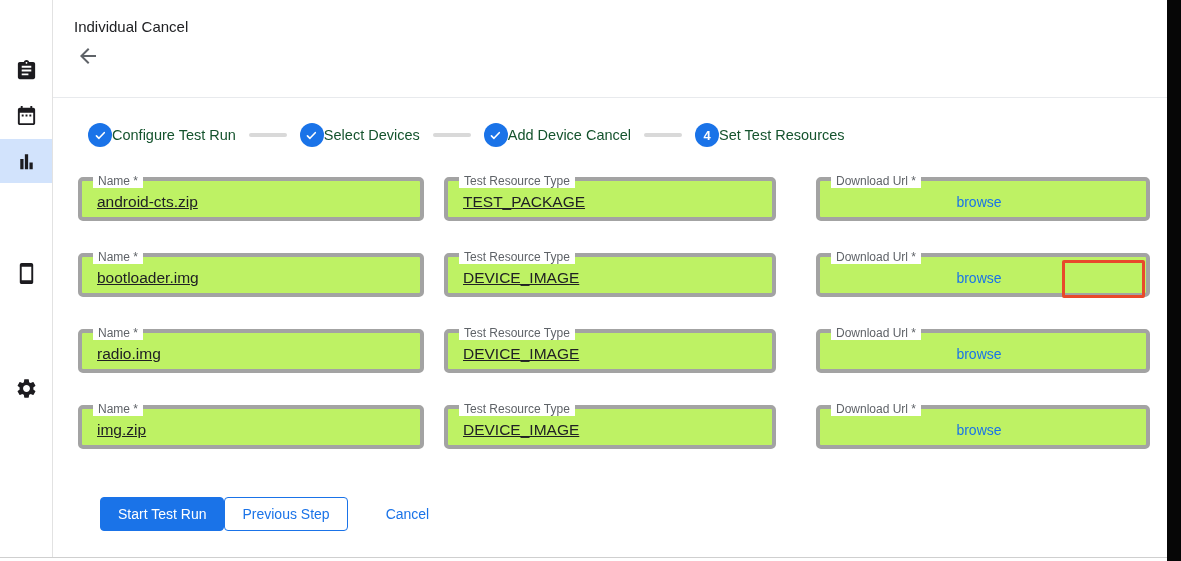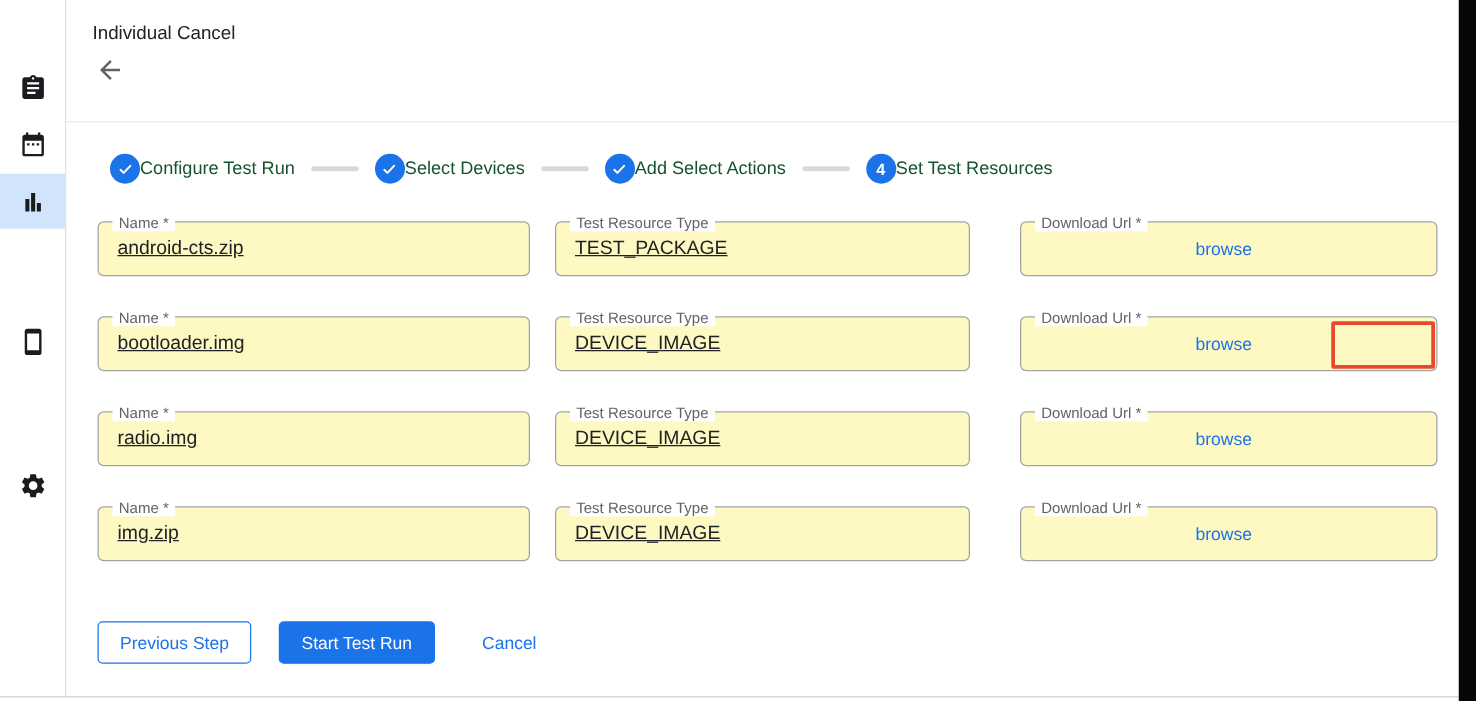--- a/index.html
+++ b/index.html
@@ -42,22 +42,22 @@
   }
   .step-circle svg { width:15px; height:15px; }
   .step-label { font-size:14.5px; color:#14532d; font-weight:400; white-space:nowrap; }
   .step-connector { width:38px; height:4px; border-radius:2px; background:#d9d9d9; margin:0 13px; flex:none; }
 
   
   .form { position:absolute; left:25px; top:177px; width:1098px; }
   .form-row { position:absolute; left:0; width:1098px; height:44px; }
   .row-0 { top:0; } .row-1 { top:76px; } .row-2 { top:152px; } .row-3 { top:228px; }
   .field {
-    position:absolute; top:0; height:44px; background:#fef9c3;
-    border:1px solid #a3a3a3; border-radius:5px;
+    position:absolute; top:0; height:44px; background:#bef264;
+    border:4px solid #a3a3a3; border-radius:5px;
   }
   .field.name { left:0; width:346px; }
   .field.type { left:366px; width:332px; }
   .field.url  { left:738px; width:334px; display:flex; align-items:center;flex-direction:column; }
   .field-label {
     position:absolute; top:-7px; left:11px; background:#fff; padding:0 5px;
     font-size:12px; line-height:14px; color:#5f6368; white-space:nowrap;
   }
   .field-value {
     display:block; line-height:42px; padding-left:15px; font-size:15.5px;
@@ -140,21 +140,21 @@
       </div>
       <span class="step-label">Select Devices</span>
     </div>
     <div class="step-connector"></div>
     <div class="step">
       <div class="step-circle">
         <svg viewBox="0 0 24 24">
             <path fill="none" stroke="#ffffff" stroke-width="2.6" stroke-linecap="round" stroke-linejoin="round" d="M5.5 12.5l4 4 8.5-9"></path>
           </svg>
       </div>
-      <span class="step-label">Add Select Actions</span>
+      <span class="step-label">Add Device Cancel</span>
     </div>
     <div class="step-connector"></div>
     <div class="step">
       <div class="step-circle">4</div>
       <span class="step-label">Set Test Resources</span>
     </div>
   </div>
 
   <div class="form">
 
@@ -218,21 +218,21 @@
       <div class="field url">
         <span class="field-label">Download Url *</span>
         <span class="field-value"></span>
         <a class="browse-link">browse</a>
       </div>
     </div>
 
   </div>
 
   <div class="actions">
+    <button class="btn btn-filled">Start Test Run</button>
     <button class="btn btn-outline">Previous Step</button>
-    <button class="btn btn-filled">Start Test Run</button>
     <button class="btn btn-text">Cancel</button>
   </div>
 
 </div>
 
 <div class="bottom-border"></div>
 <div class="screen-edge"></div>
 
 </body></html>

